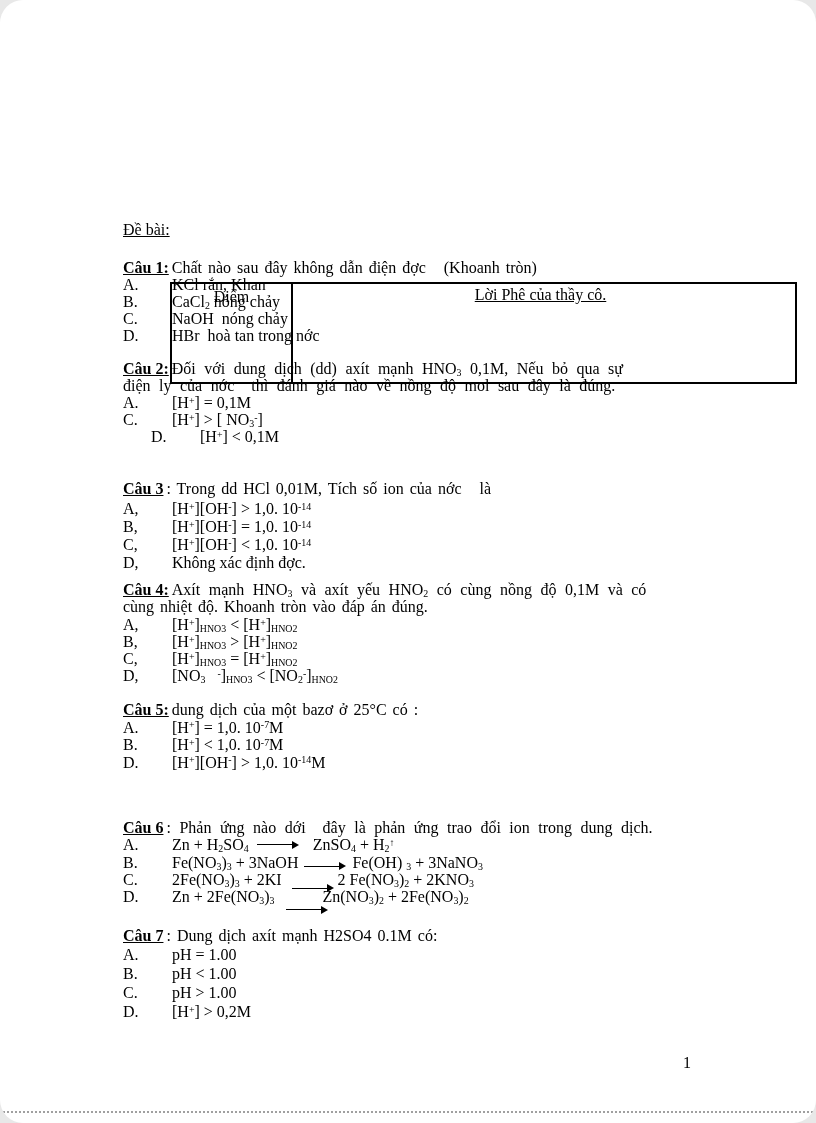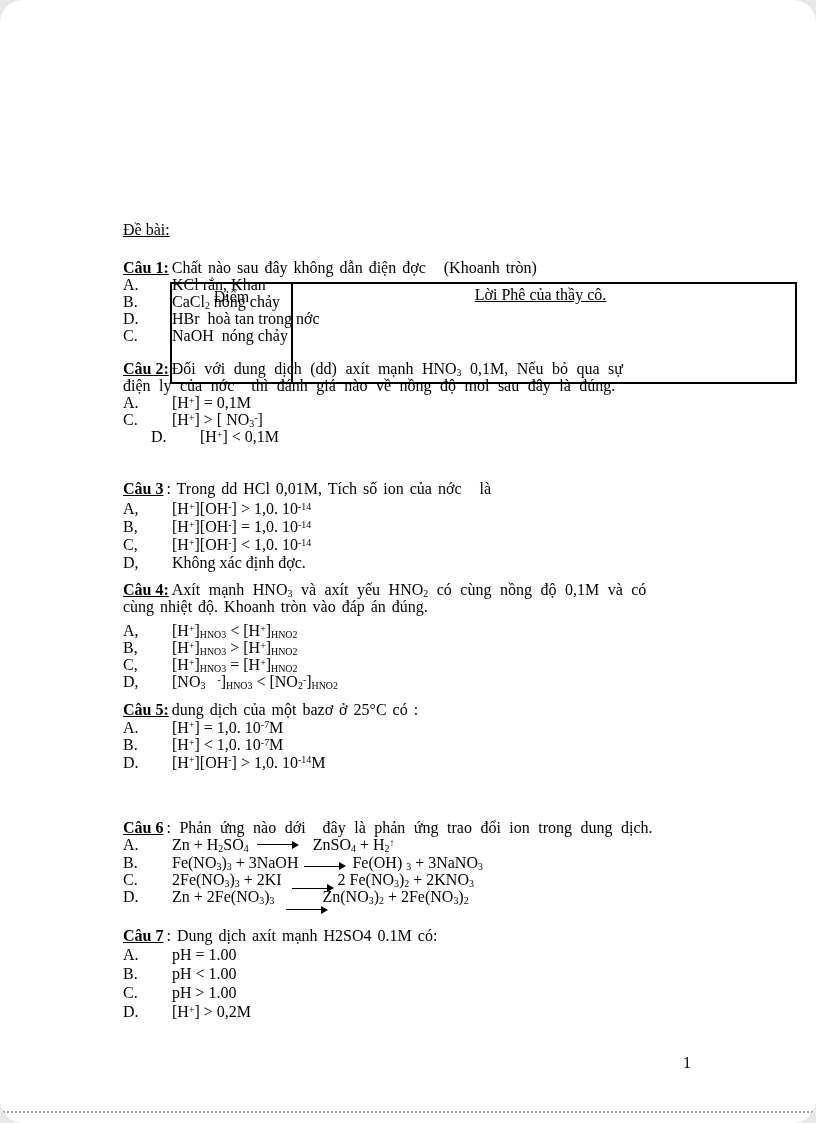--- a/index.html
+++ b/index.html
@@ -86,22 +86,22 @@
 <div class="page">
 
   <div class="abs doc-title">Đề bài:</div>
 
   <div id="questions-root">
       <div class="question" style="top: 259px;">
         <div class="q-line" style="line-height: 17px;"><span class="q-label">Câu 1:</span><span class="q-text">Chất nào sau đây không dẫn điện đợc   (Khoanh tròn)</span></div>
         <div style="margin-top: 0px;">
           <div class="opt" style="line-height: 17px;"><span class="opt-label">A.</span><span class="opt-body">KCl rắn, Khan</span></div>
           <div class="opt" style="line-height: 17px;"><span class="opt-label">B.</span><span class="opt-body">CaCl<sub>2</sub> nóng chảy</span></div>
+          <div class="opt" style="line-height: 17px;"><span class="opt-label">C.</span><span class="opt-body">NaOH  nóng chảy</span></div>
           <div class="opt" style="line-height: 17px;"><span class="opt-label">D.</span><span class="opt-body">HBr  hoà tan trong nớc</span></div>
-          <div class="opt" style="line-height: 17px;"><span class="opt-label">C.</span><span class="opt-body">NaOH  nóng chảy</span></div>
         </div>
       </div>
       <div class="question" style="top: 360px;">
         <div class="q-line" style="line-height: 17px;"><span class="q-label">Câu 2:</span><span class="q-text stretch">Đối với dung dịch (dd) axít mạnh HNO<sub>3</sub> 0,1M, Nếu bỏ qua sự</span></div>
         <div class="q-line" style="line-height: 17px;"><span class="q-text stretch">điện ly của nớc  thì đánh giá nào về nồng độ mol sau đây là đúng.</span></div>
         <div style="margin-top: 0px;">
           <div class="opt" style="line-height: 17px;"><span class="opt-label">A.</span><span class="opt-body">[H<sup>+</sup>] = 0,1M</span></div>
           <div class="opt" style="line-height: 17px;"><span class="opt-label">C.</span><span class="opt-body">[H<sup>+</sup>] &gt; [ NO<sub>3</sub><sup>-</sup>]</span></div>
           <div class="opt" style="line-height: 17px; margin-left: 28px;"><span class="opt-label">D.</span><span class="opt-body">[H<sup>+</sup>] &lt; 0,1M</span></div>
         </div>
@@ -111,21 +111,21 @@
         <div style="margin-top: 2px;">
           <div class="opt" style="line-height: 18px;"><span class="opt-label">A,</span><span class="opt-body">[H<sup>+</sup>][OH<sup>-</sup>] &gt; 1,0. 10<sup>-14</sup></span></div>
           <div class="opt" style="line-height: 18px;"><span class="opt-label">B,</span><span class="opt-body">[H<sup>+</sup>][OH<sup>-</sup>] = 1,0. 10<sup>-14</sup></span></div>
           <div class="opt" style="line-height: 18px;"><span class="opt-label">C,</span><span class="opt-body">[H<sup>+</sup>][OH<sup>-</sup>] &lt; 1,0. 10<sup>-14</sup></span></div>
           <div class="opt" style="line-height: 18px;"><span class="opt-label">D,</span><span class="opt-body">Không xác định đợc.</span></div>
         </div>
       </div>
       <div class="question" style="top: 581px;">
         <div class="q-line" style="line-height: 17px;"><span class="q-label">Câu 4:</span><span class="q-text stretch">Axít mạnh HNO<sub>3</sub> và axít yếu HNO<sub>2</sub> có cùng nồng độ 0,1M và có</span></div>
         <div class="q-line" style="line-height: 17px;"><span class="q-text">cùng nhiệt độ. Khoanh tròn vào đáp án đúng.</span></div>
-        <div style="margin-top: 7px;">
+        <div style="margin-top: 1px;">
           <div class="opt" style="line-height: 17px;"><span class="opt-label">A,</span><span class="opt-body">[H<sup>+</sup>]<sub>HNO3</sub> &lt; [H<sup>+</sup>]<sub>HNO2</sub></span></div>
           <div class="opt" style="line-height: 17px;"><span class="opt-label">B,</span><span class="opt-body">[H<sup>+</sup>]<sub>HNO3</sub> &gt; [H<sup>+</sup>]<sub>HNO2</sub></span></div>
           <div class="opt" style="line-height: 17px;"><span class="opt-label">C,</span><span class="opt-body">[H<sup>+</sup>]<sub>HNO3</sub> = [H<sup>+</sup>]<sub>HNO2</sub></span></div>
           <div class="opt" style="line-height: 17px;"><span class="opt-label">D,</span><span class="opt-body">[NO<sub>3</sub>   <sup>-</sup>]<sub>HNO3</sub> &lt; [NO<sub>2</sub><sup>-</sup>]<sub>HNO2</sub></span></div>
         </div>
       </div>
       <div class="question" style="top: 701px;">
         <div class="q-line" style="line-height: 17.5px;"><span class="q-label">Câu 5:</span><span class="q-text">dung dịch của một bazơ ở 25°C có :</span></div>
         <div style="margin-top: 0px;">
           <div class="opt" style="line-height: 17.5px;"><span class="opt-label">A.</span><span class="opt-body">[H<sup>+</sup>] = 1,0. 10<sup>-7</sup>M</span></div>

